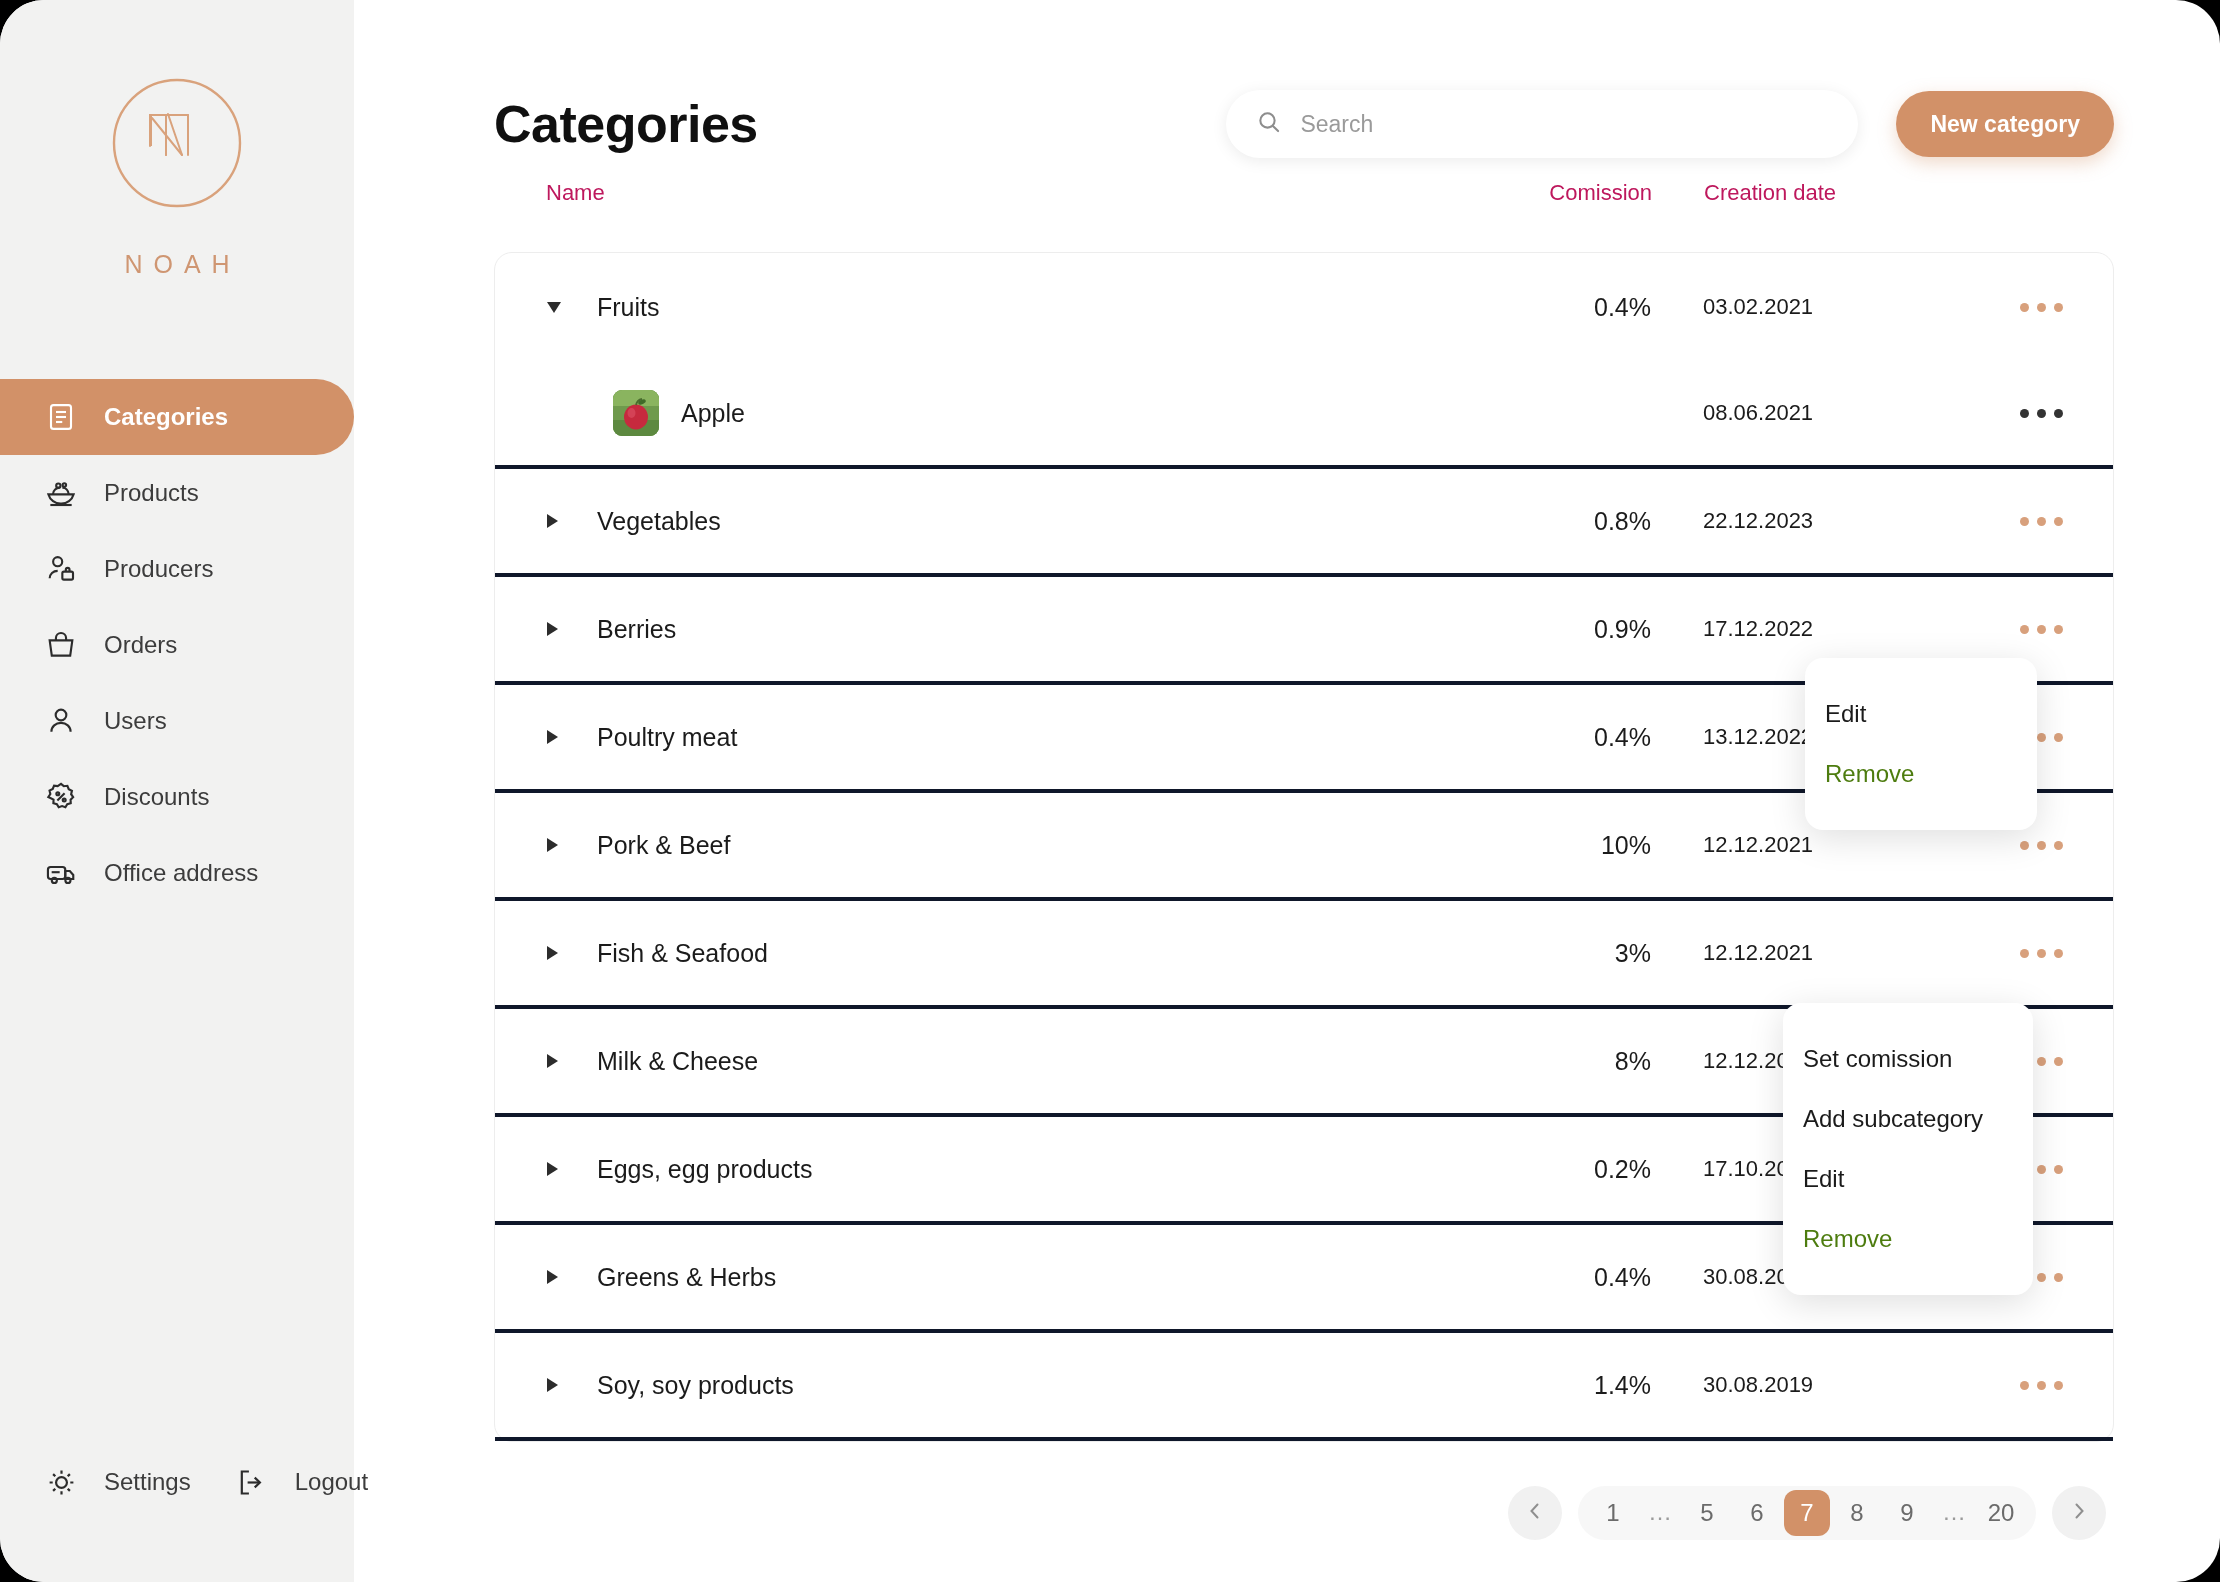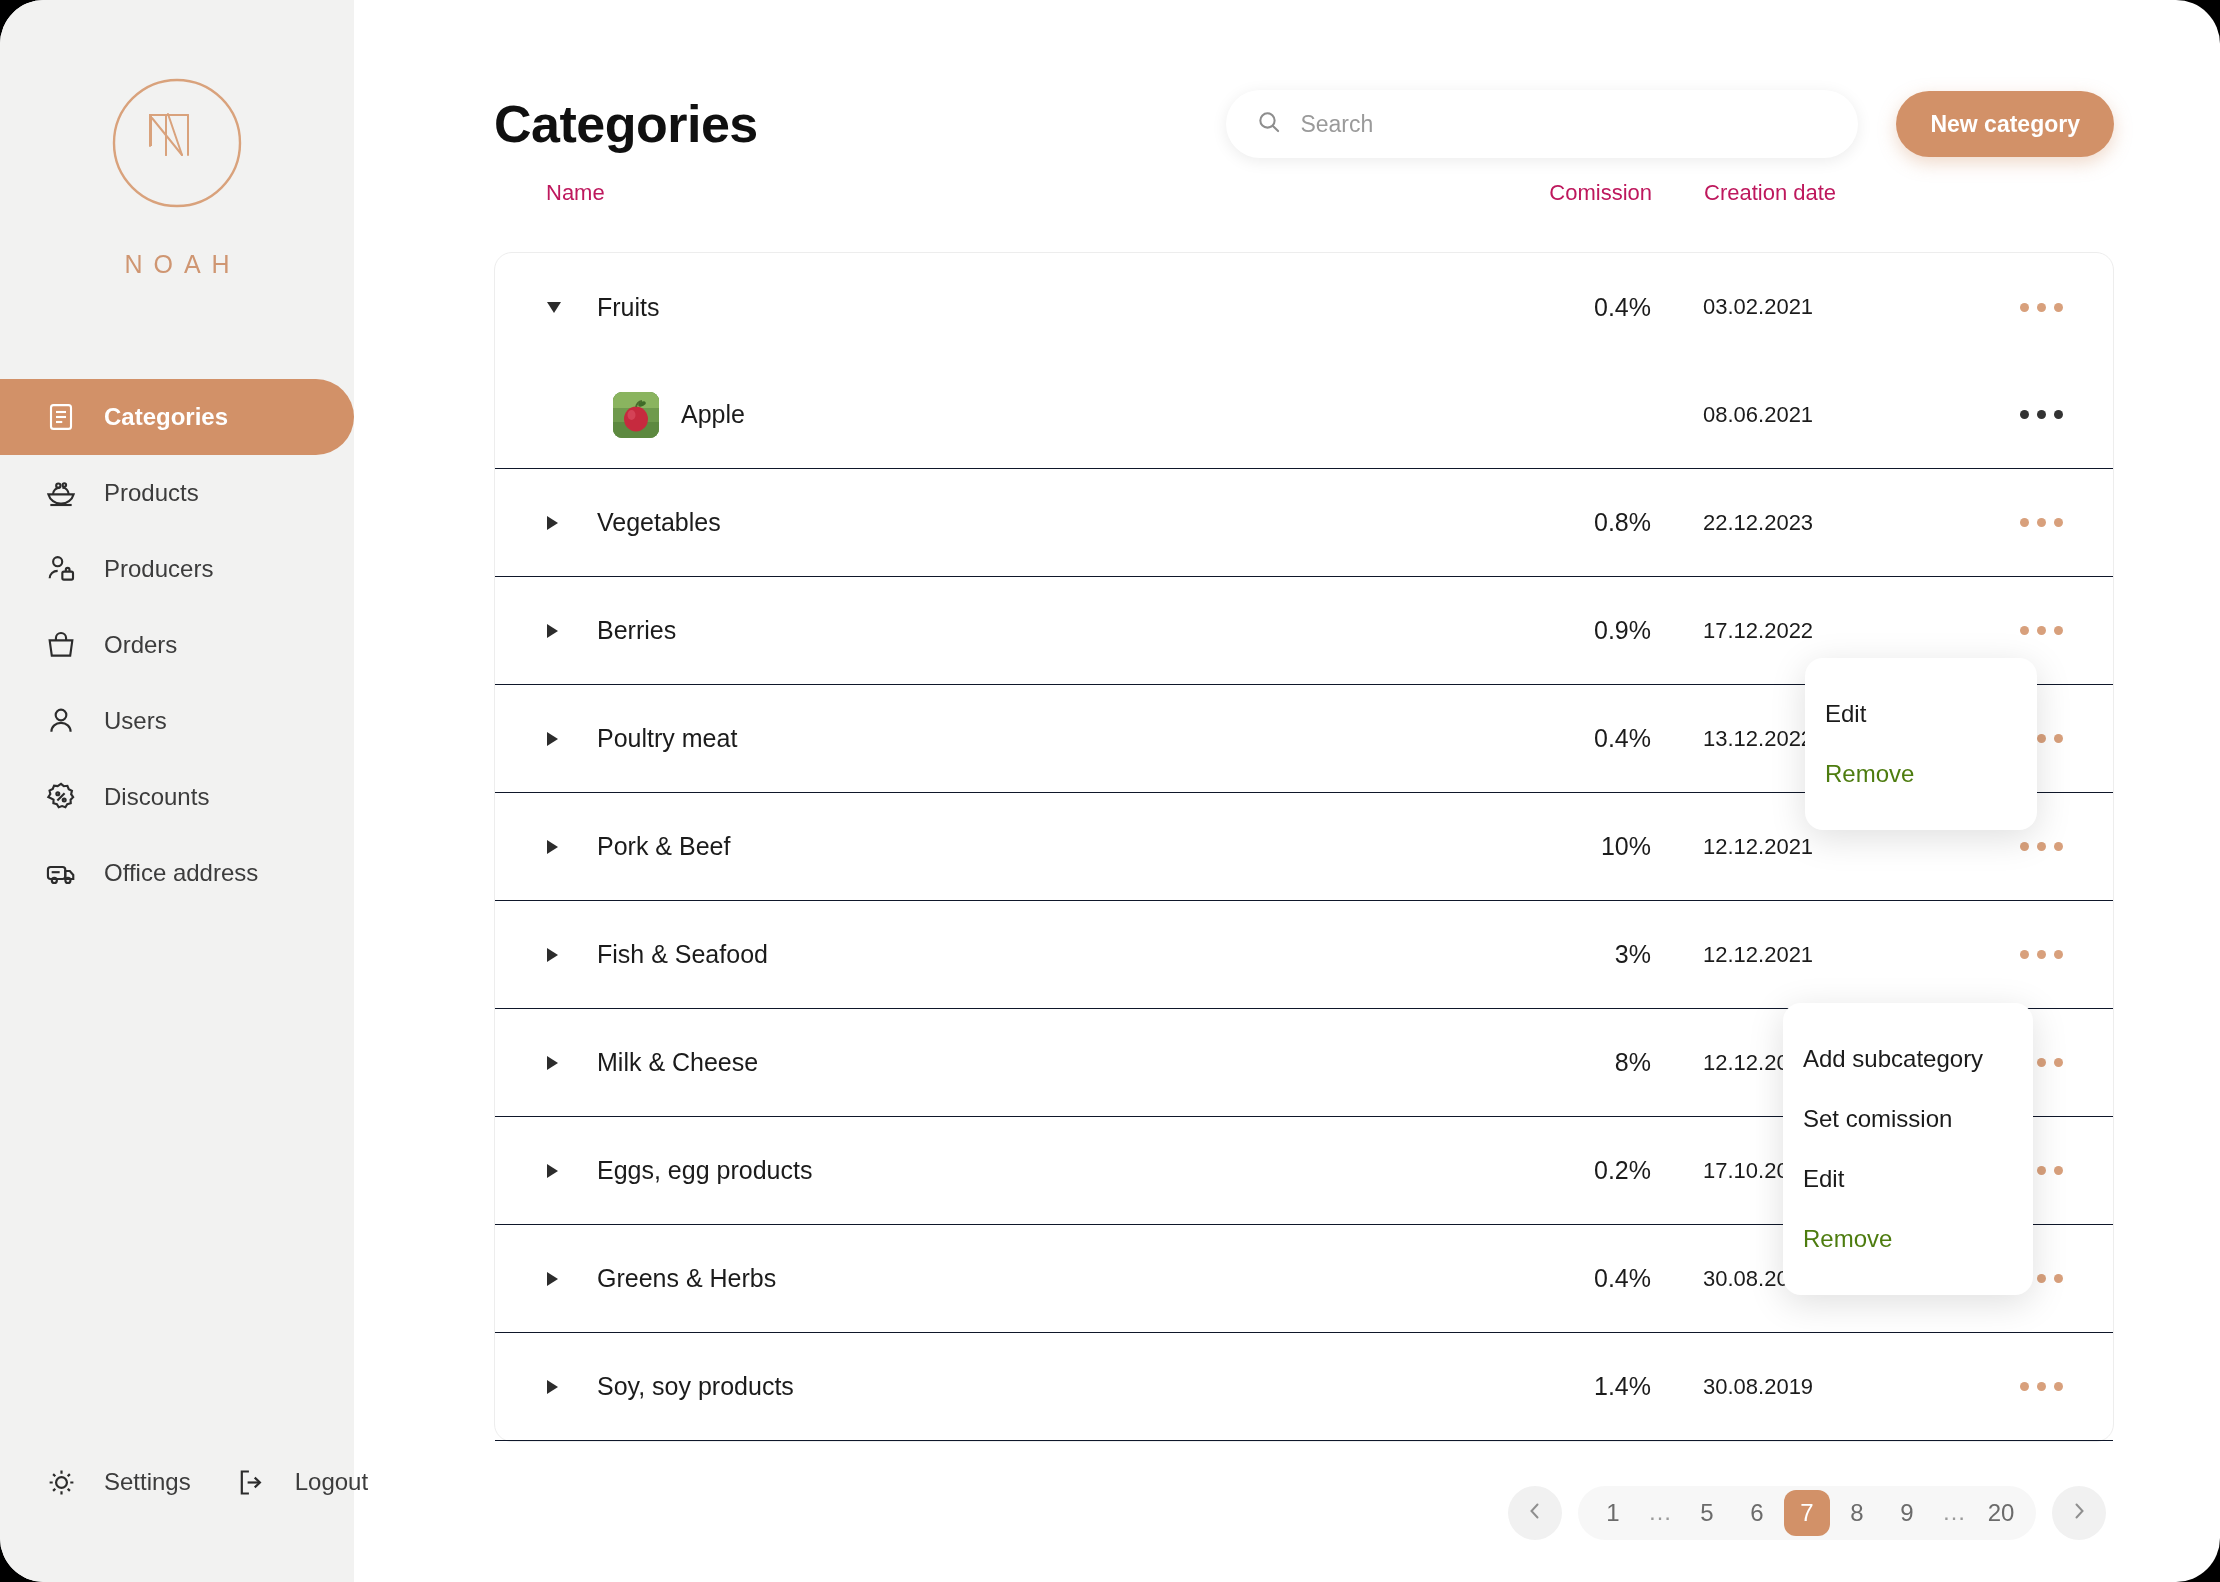--- a/index.html
+++ b/index.html
@@ -173,21 +173,21 @@
     background: #ffffff;
     overflow: visible;
     position: relative;
   }
 
   .row {
     display: flex;
     align-items: center;
     min-height: 108px;
     padding: 0 50px 0 52px;
-    border-bottom: 1px solid #0f172a;
+    border-bottom: 4px solid #0f172a;
     position: relative;
   }
   .row:last-child { border-bottom: none; }
   .row.no-border { border-bottom: none; }
 
   .twisty {
     width: 26px; flex: 0 0 26px;
     margin-right: 24px;
     display: flex; align-items: center; justify-content: flex-start;
   }
@@ -668,22 +668,22 @@
             </span>
         </span>
       </div>
 
       <div class="menu menu-edit-remove">
         <div class="menu-item">Edit</div>
         <div class="menu-item danger">Remove</div>
       </div>
 
       <div class="menu menu-full">
+        <div class="menu-item">Set comission</div>
         <div class="menu-item">Add subcategory</div>
-        <div class="menu-item">Set comission</div>
         <div class="menu-item">Edit</div>
         <div class="menu-item danger">Remove</div>
       </div>
     </div>
 
     <div class="pagination">
       <div class="pg-arrow">
         <span>
           <svg viewBox="0 0 24 24" width="24" height="24" fill="none" stroke="#8f8f8f" stroke-width="2" stroke-linecap="round">
             <path d="M14.5 5.5 L8.5 12 L14.5 18.5"></path>

